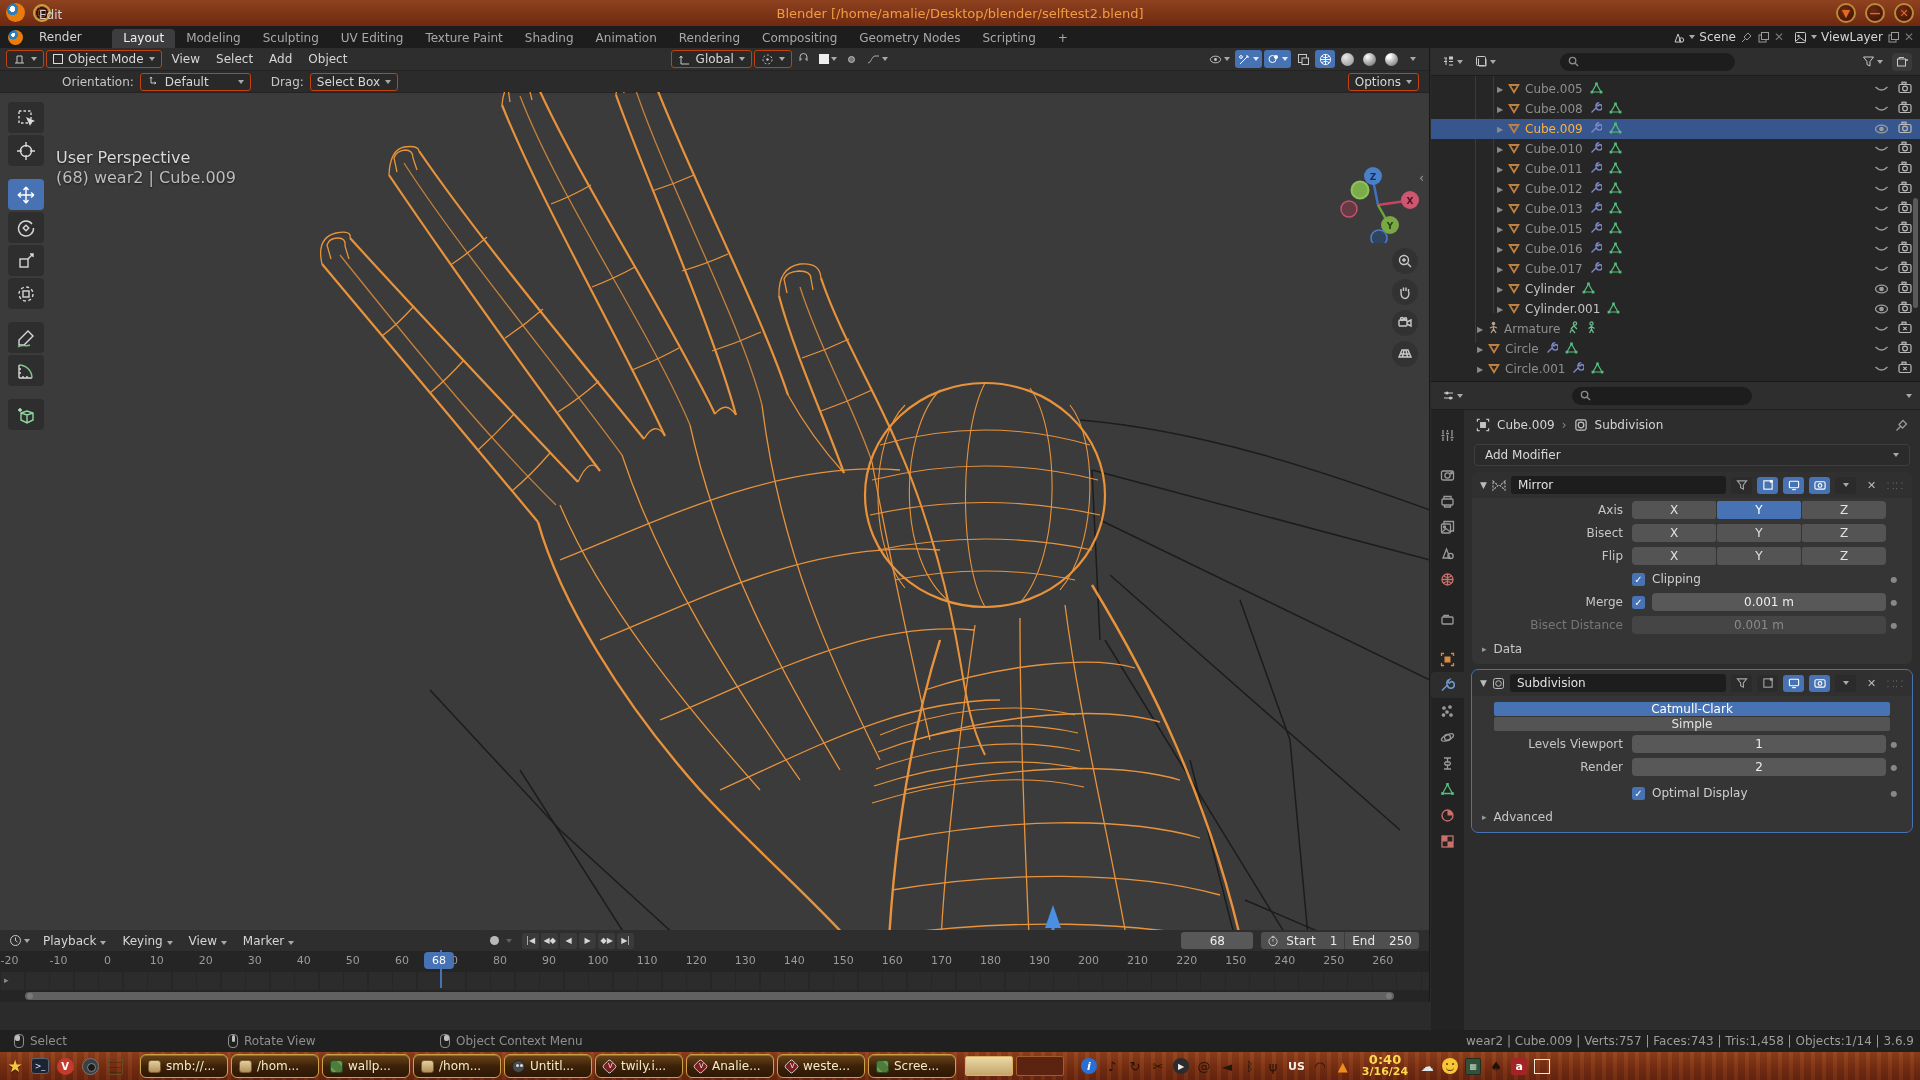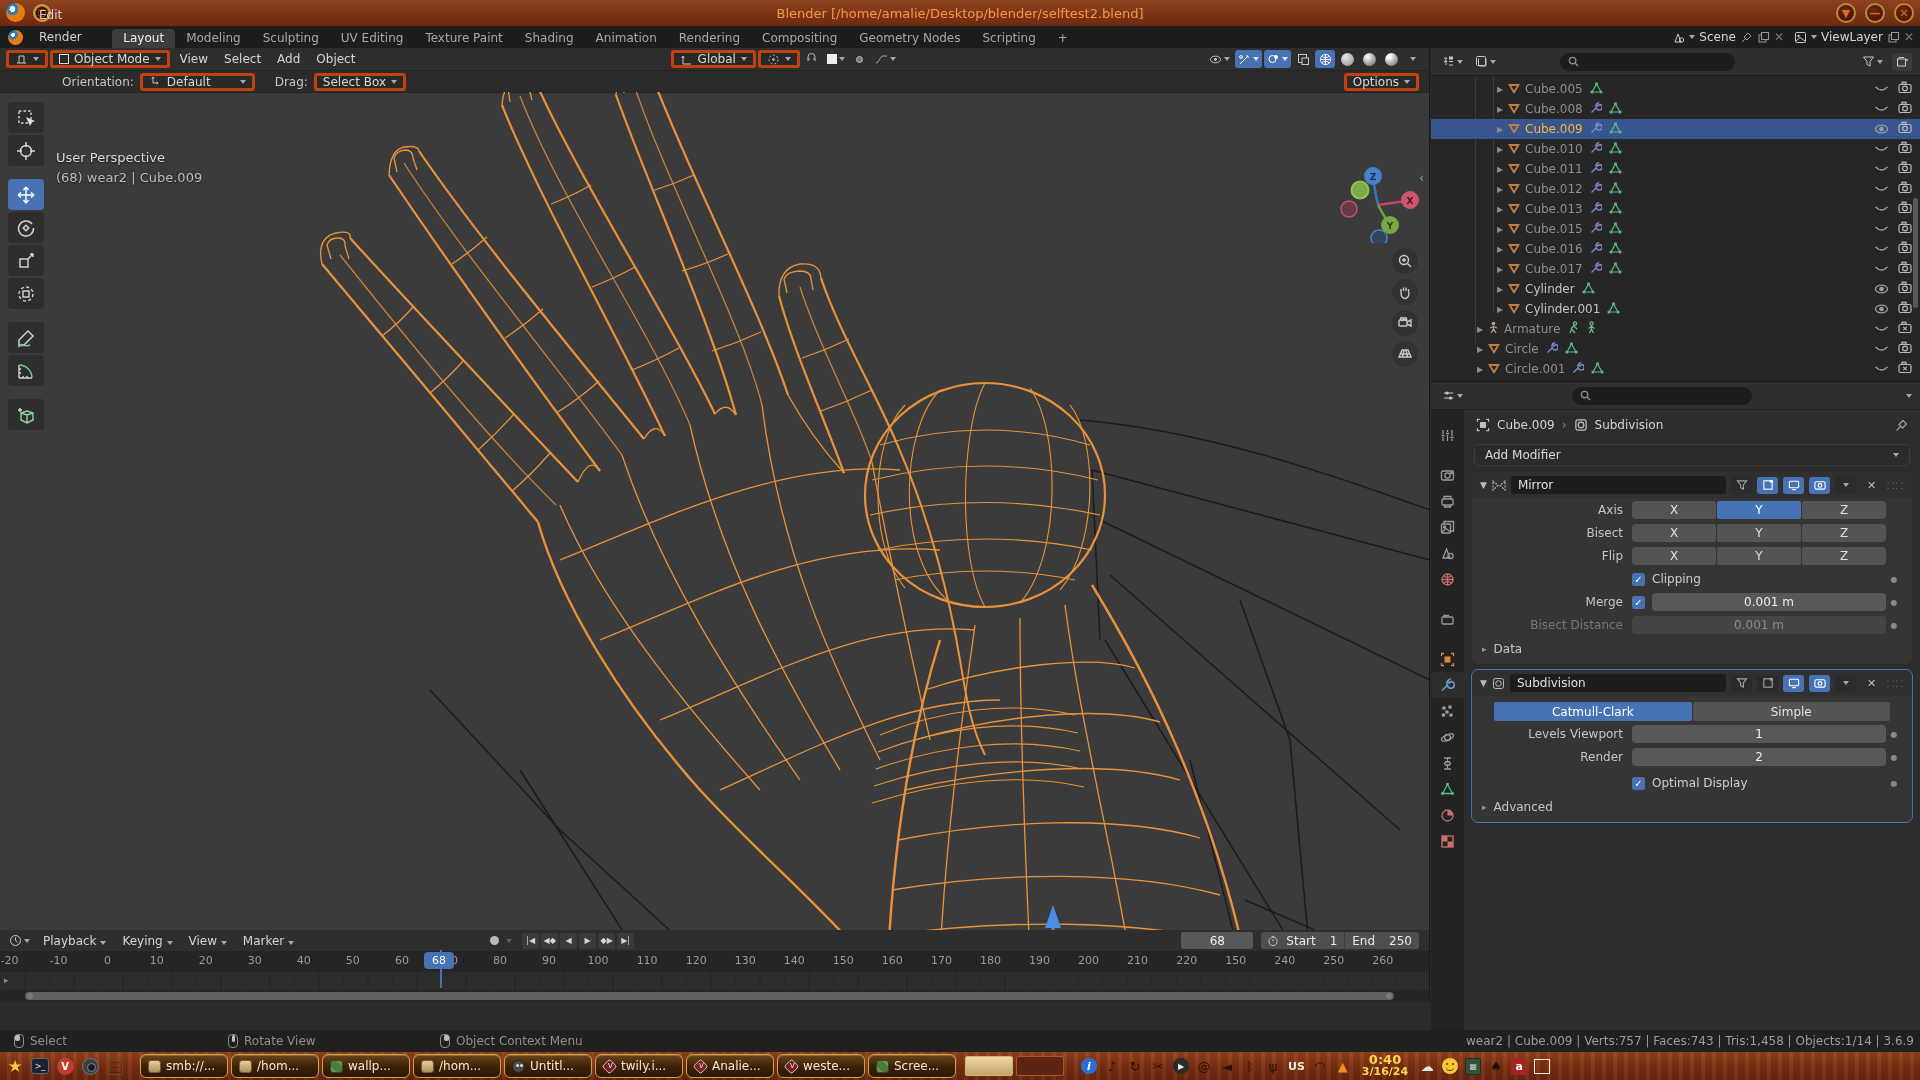--- a/index.html
+++ b/index.html
@@ -28,35 +28,35 @@
 .topbar-right{margin-left:auto;display:flex;align-items:center;gap:10px;margin-right:6px;}
 .idblock{display:flex;align-items:center;gap:4px;color:#d6d6d6;}
 .ico12{width:13px;height:13px;display:inline-block;}
 .caret{width:0;height:0;border-left:3.5px solid transparent;border-right:3.5px solid transparent;border-top:4px solid #a9a9a9;display:inline-block;}
 .gray{color:#777;}
 
 
 .viewport{position:absolute;left:0;top:48px;width:1430px;height:910px;background:#3b3b3b;border-right:1px solid #191919;}
 .vp-h1{height:23px;background:#2e2e2e;border-bottom:1px solid #232323;display:flex;align-items:center;gap:2px;padding:0 6px;}
 .vp-h2{height:22px;background:#2b2b2b;border-bottom:1px solid #232323;display:flex;align-items:center;gap:6px;padding:0 10px;}
-.dd{background:#292929;border:3px solid #c2410c;border-radius:3px;height:18px;display:inline-flex;align-items:center;gap:5px;padding:0 6px;color:#d8d8d8;}
+.dd{background:#292929;border:1px solid #c2410c;border-radius:3px;height:18px;display:inline-flex;align-items:center;gap:5px;padding:0 6px;color:#d8d8d8;}
 .sq{width:10px;height:10px;border:1.5px solid #ddd;display:inline-block;}
 .hmenu{padding:0 8px;color:#d6d6d6;}
 .spacer{flex:1;}
 .hbtn{height:18px;min-width:20px;border-radius:3px;background:#2e2e2e;display:inline-flex;align-items:center;justify-content:center;gap:2px;padding:0 3px;}
 .hbtn.on{background:#4772b3;}
 .sphere{width:13px;height:13px;border-radius:50%;background:radial-gradient(circle at 35% 30%,#e8e8e8,#8c8c8c);}
 .sphere.mat{background:radial-gradient(circle at 35% 30%,#fff,#9a9a9a 60%,#6a6a6a);}
 .sphere.rend{background:radial-gradient(circle at 30% 25%,#fff 0 2px,#cfcfcf 35%,#5f5f5f);}
 .toolcol{position:absolute;left:8px;top:54px;width:36px;display:flex;flex-direction:column;gap:2px;}
 .tool{width:36px;height:31px;background:#2e2e2e;border-radius:4px;display:flex;align-items:center;justify-content:center;}
 .tool.active{background:#4772b3;}
 .tool svg{stroke:#d8d8d8;fill:none;stroke-width:1.4;}
 .tgap{height:9px;}
-.vp-overlay{position:absolute;left:56px;top:100px;color:#d8d8d8;font-size:13px;line-height:20px;text-shadow:0 1px 2px rgba(0,0,0,.6);}
+.vp-overlay{position:absolute;left:56px;top:100px;color:#d8d8d8;font-size:16px;line-height:20px;text-shadow:0 1px 2px rgba(0,0,0,.6);}
 .vp-overlay .l2{color:#bdbdbd;}
 .options-pill{position:absolute;right:18px;top:2px;}
 .navgizmo{position:absolute;left:1335px;top:95px;}
 .navbtn{position:absolute;width:26px;height:26px;border-radius:50%;background:rgba(46,46,46,.65);display:flex;align-items:center;justify-content:center;}
 .navbtn svg{stroke:#c9c9c9;fill:none;stroke-width:1.4;}
 .vp-collapse{position:absolute;left:1419px;top:122px;color:#999;font-size:13px;}
 
 
 .outliner{position:absolute;left:1431px;top:48px;width:489px;height:334px;background:#262626;border-bottom:1px solid #191919;}
 .ol-head{height:28px;background:#2e2e2e;border-bottom:1px solid #1d1d1d;display:flex;align-items:center;gap:6px;padding:0 8px;}
@@ -121,21 +121,21 @@
 .seg3 .b.on{background:#4772b3;color:#fff;}
 .dotcol{width:16px;text-align:center;color:#888;font-size:8px;}
 .objfield{flex:1;height:18px;background:#1d1d1d;border-radius:4px;display:flex;align-items:center;padding:0 6px;gap:5px;}
 .objfield svg{stroke:#cfcfcf;fill:none;stroke-width:1.2;}
 .vfield{flex:1;height:18px;background:#585858;border-radius:4px;display:flex;align-items:center;justify-content:center;color:#efefef;}
 .vfield.disab{background:#454545;color:#8a8a8a;}
 .chk{width:13px;height:13px;background:#4772b3;border-radius:2.5px;color:#fff;font-size:10px;
   display:inline-flex;align-items:center;justify-content:center;margin-right:7px;}
 .subrow{display:flex;align-items:center;gap:7px;padding:6px 10px 0;color:#c6c6c6;}
 .subrow .exp{color:#999;font-size:9px;}
-.seg2{display:flex;gap:1px;margin:6px 22px 2px;}
+.seg2{display:flex;gap:1px;margin:6px 22px 2px;flex-direction:column;}
 .seg2 .b{flex:1;height:19px;display:flex;align-items:center;justify-content:center;background:#545454;color:#e2e2e2;border-radius:2px;}
 .seg2 .b.on{background:#4772b3;color:#fff;}
 
 
 .timeline{position:absolute;left:0;top:930px;width:1430px;height:72px;background:#2e2e2e;border-right:1px solid #191919;}
 .tl-head{height:22px;display:flex;align-items:center;gap:2px;padding:0 6px;border-bottom:1px solid #242424;}
 .transport{display:flex;gap:2px;margin-left:8px;}
 .tr-btn{min-width:17px;height:16px;background:#3a3a3a;border-radius:2px;color:#d5d5d5;font-size:8px;
   display:flex;align-items:center;justify-content:center;padding:0 2px;}
 .tl-right{margin-left:auto;display:flex;align-items:center;gap:8px;margin-right:4px;}

